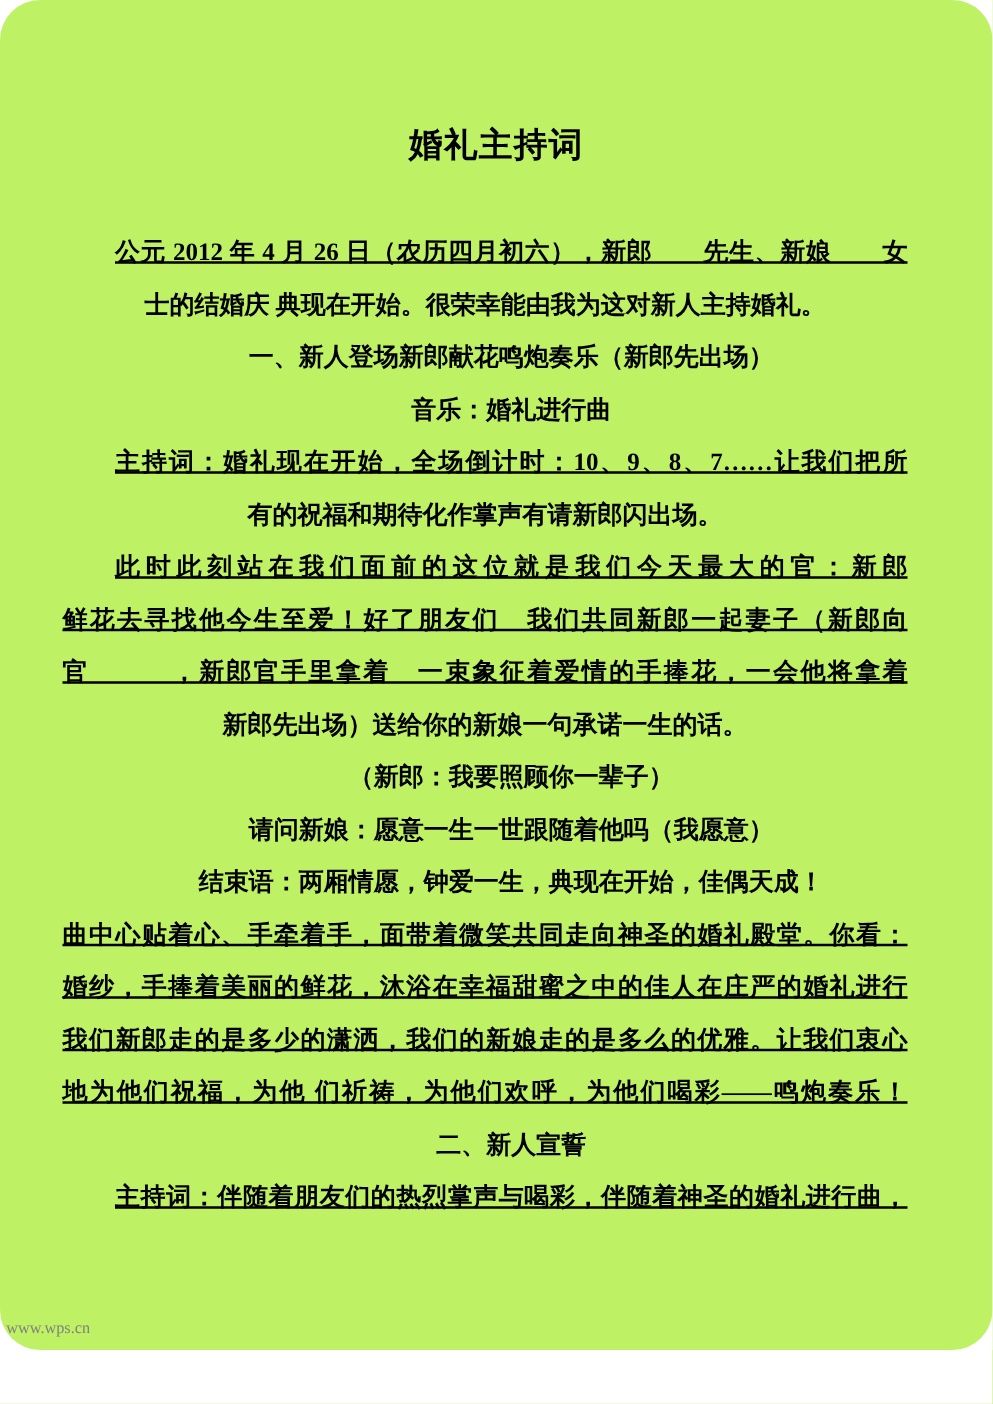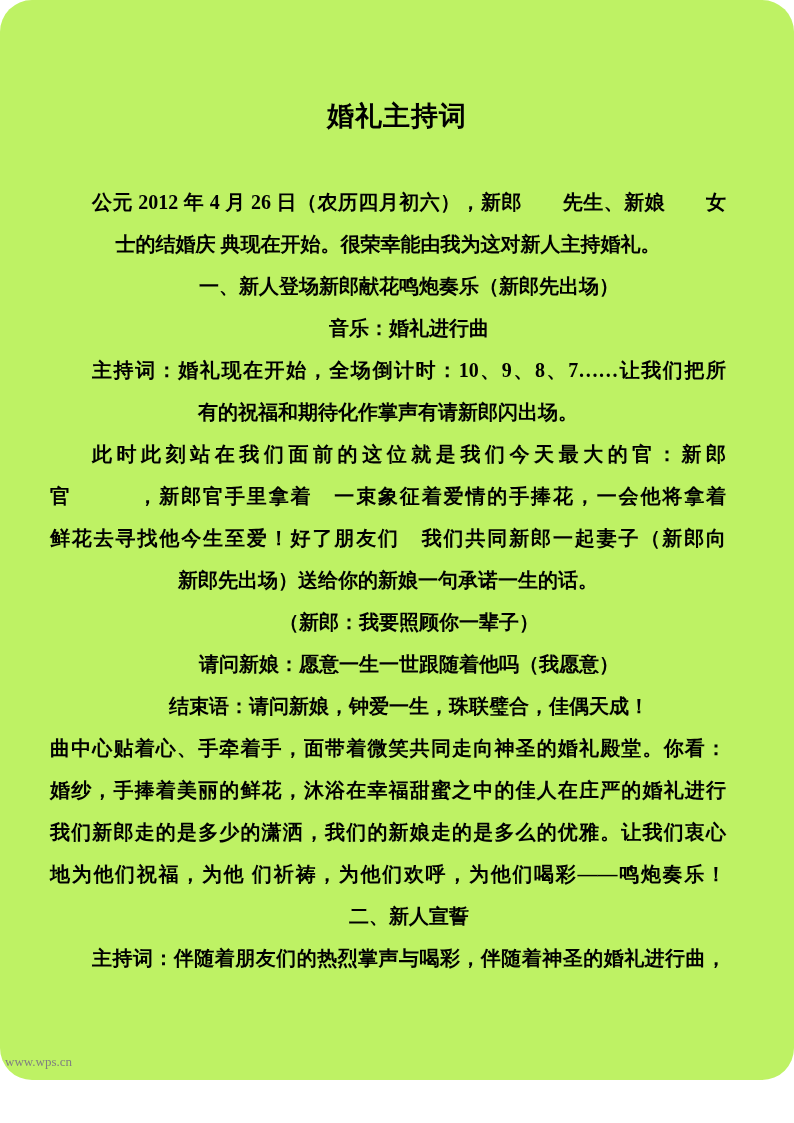--- a/index.html
+++ b/index.html
@@ -41,20 +41,21 @@
   .line {
     white-space: nowrap;
     text-align: center;
   }
   .line.indent {
     text-indent: 42px;
   }
   .line.fill {
     text-align: justify;
     text-align-last: justify;
+    text-decoration: underline;
   }
   .watermark {
     position: absolute;
     left: 5px;
     bottom: 10px;
     font-family: Liberation Serif, serif;
     font-size: 13px;
     font-weight: 400;
     color: #808080;
   }
@@ -66,26 +67,26 @@
   <h1 class="doc-title">婚礼主持词</h1>
 
   <div class="doc-body">
       <div class="line indent fill">公元 2012 年 4 月 26 日（农历四月初六），新郎　　先生、新娘　　女</div>
       <div class="line">士的结婚庆 典现在开始。很荣幸能由我为这对新人主持婚礼。</div>
       <div class="line indent">一、新人登场新郎献花鸣炮奏乐（新郎先出场）</div>
       <div class="line indent">音乐：婚礼进行曲</div>
       <div class="line indent fill">主持词：婚礼现在开始，全场倒计时：10、9、8、7……让我们把所</div>
       <div class="line">有的祝福和期待化作掌声有请新郎闪出场。</div>
       <div class="line indent fill">此时此刻站在我们面前的这位就是我们今天最大的官：新郎</div>
+      <div class="line fill">鲜花去寻找他今生至爱！好了朋友们　我们共同新郎一起妻子（新郎向</div>
       <div class="line fill">官　　　，新郎官手里拿着　一束象征着爱情的手捧花，一会他将拿着</div>
-      <div class="line fill">鲜花去寻找他今生至爱！好了朋友们　我们共同新郎一起妻子（新郎向</div>
       <div class="line">新郎先出场）送给你的新娘一句承诺一生的话。</div>
       <div class="line indent">（新郎：我要照顾你一辈子）</div>
       <div class="line indent">请问新娘：愿意一生一世跟随着他吗（我愿意）</div>
-      <div class="line indent">结束语：请问新娘，钟爱一生，珠联璧合，佳偶天成！</div>
+      <div class="line indent">结束语：两厢情愿，钟爱一生，典现在开始，佳偶天成！</div>
       <div class="line fill">曲中心贴着心、手牵着手，面带着微笑共同走向神圣的婚礼殿堂。你看：</div>
       <div class="line fill">婚纱，手捧着美丽的鲜花，沐浴在幸福甜蜜之中的佳人在庄严的婚礼进行</div>
       <div class="line fill">我们新郎走的是多少的潇洒，我们的新娘走的是多么的优雅。让我们衷心</div>
       <div class="line fill">地为他们祝福，为他 们祈祷，为他们欢呼，为他们喝彩——鸣炮奏乐！</div>
       <div class="line indent">二、新人宣誓</div>
       <div class="line indent fill">主持词：伴随着朋友们的热烈掌声与喝彩，伴随着神圣的婚礼进行曲，</div>
     </div>
 
   <div class="watermark">www.wps.cn</div>
 </div>

